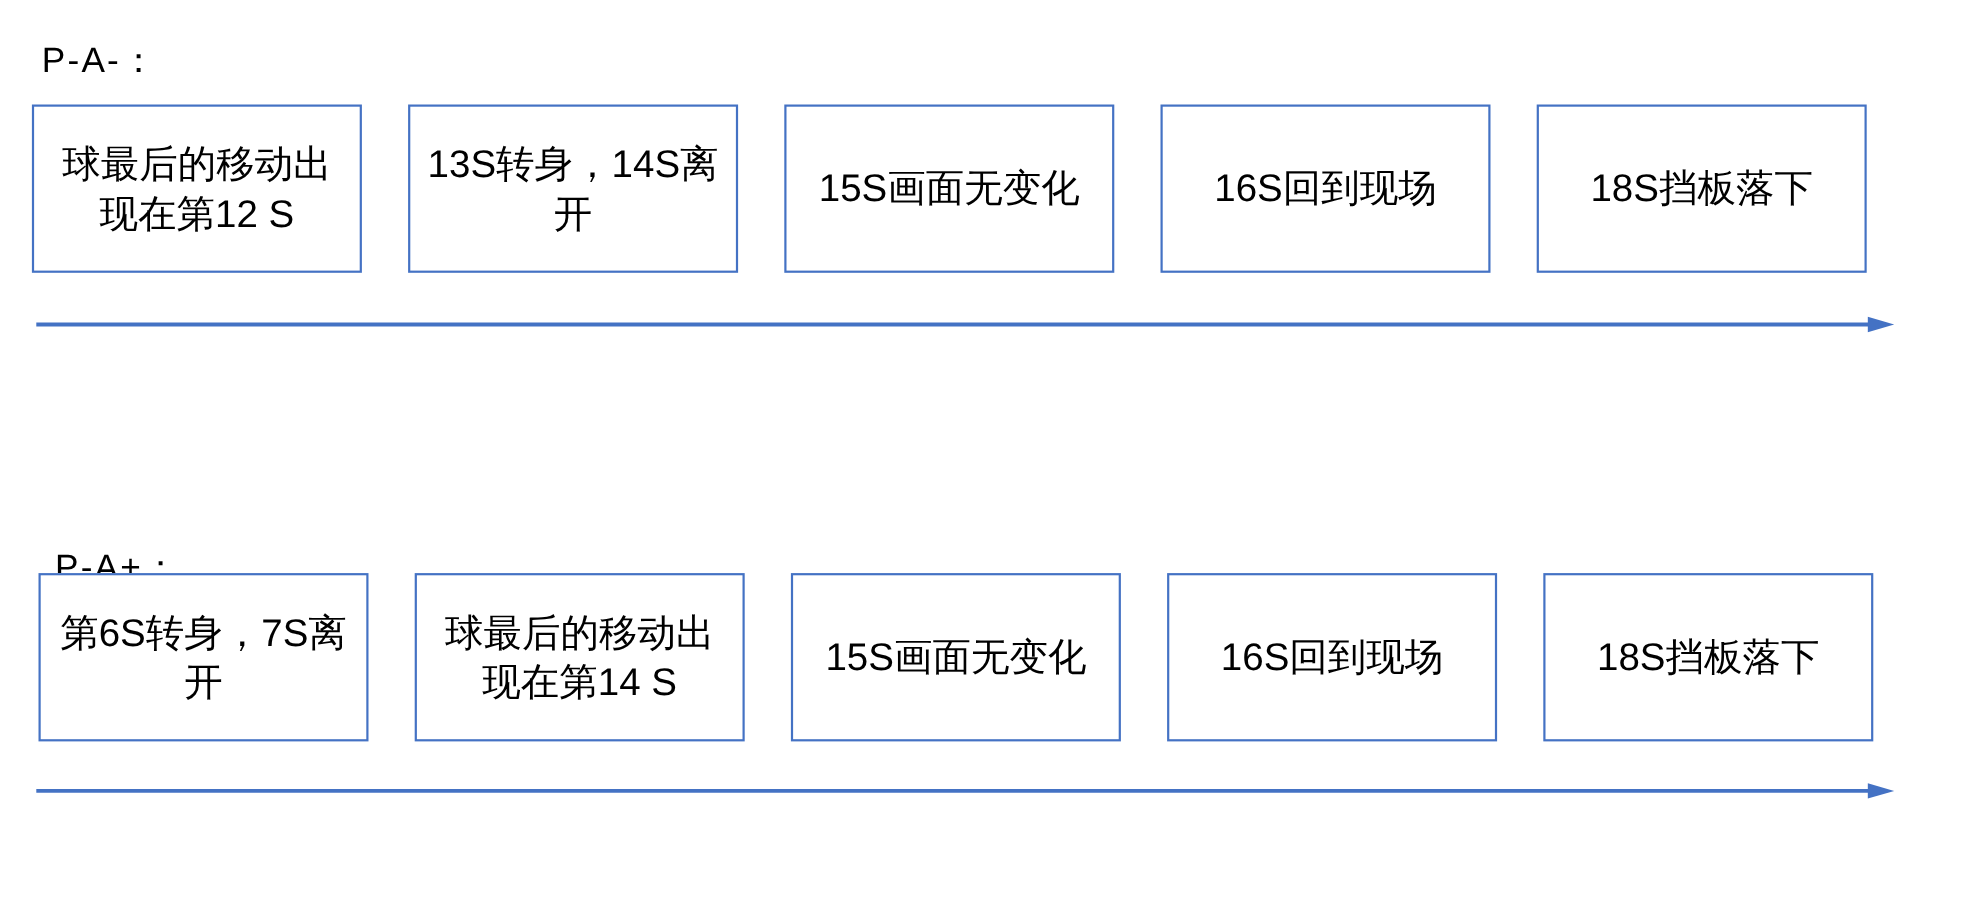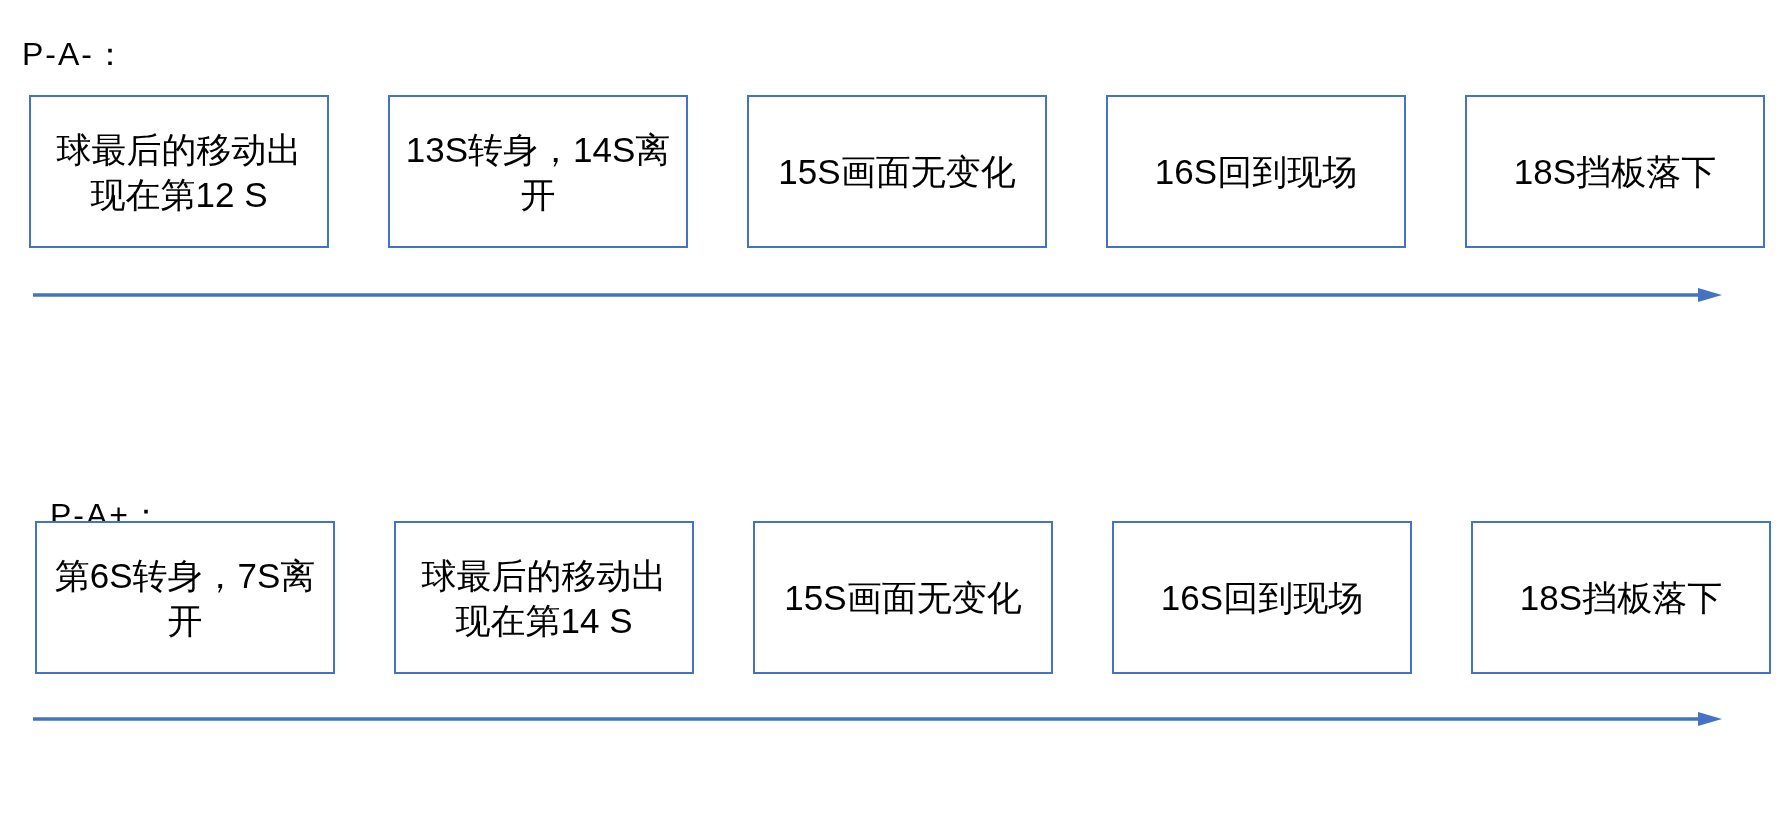--- a/index.html
+++ b/index.html
@@ -16,21 +16,21 @@
     position: absolute;
     font-size: 32px;
     line-height: 36px;
     letter-spacing: 2px;
     color: var(--text);
     white-space: nowrap;
   }
   .steps-row {
     position: absolute;
     display: flex;
-    gap: 59px;
+    gap: 42px;
   }
   .step-box {
     width: 300px;
     height: 153px;
     border: 2px solid var(--accent);
     background: #ffffff;
     display: flex;
     align-items: center;
     justify-content: center;
   }
@@ -41,21 +41,21 @@
     white-space: pre-line;
     color: var(--text);
   }
   .timeline-arrow { position: absolute; display: block; }
   .timeline-arrow line { stroke: var(--accent); stroke-width: 3.5; }
   .timeline-arrow polygon { fill: var(--accent); }
 </style>
 </head>
 <body>
 
-<div class="section-label" style="left:22px; top:36px;">P-A-：</div>
+<div class="section-label" style="left:38px; top:36px;">P-A-：</div>
 
 <div class="steps-row" style="left:29px; top:95px;">
   <div class="step-box">
     <div class="step-text">球最后的移动出
 现在第12 S</div>
   </div>
   <div class="step-box">
     <div class="step-text">13S转身，14S离
 开</div>
   </div>

